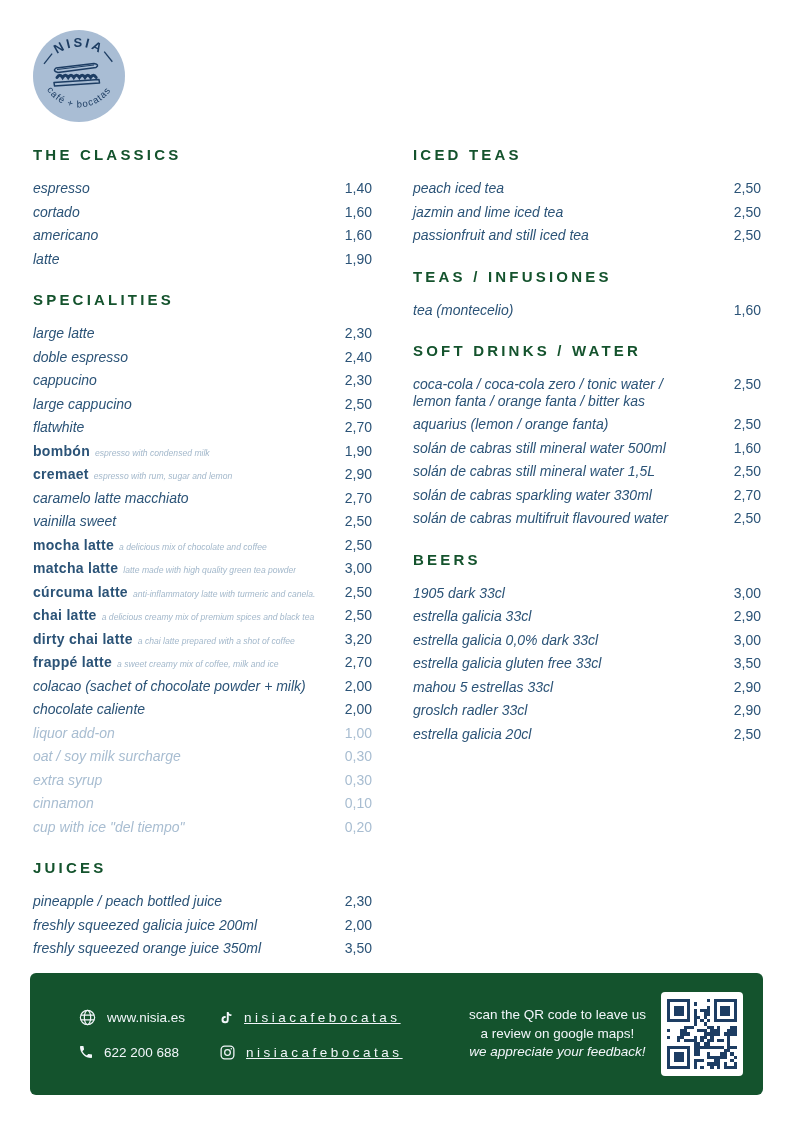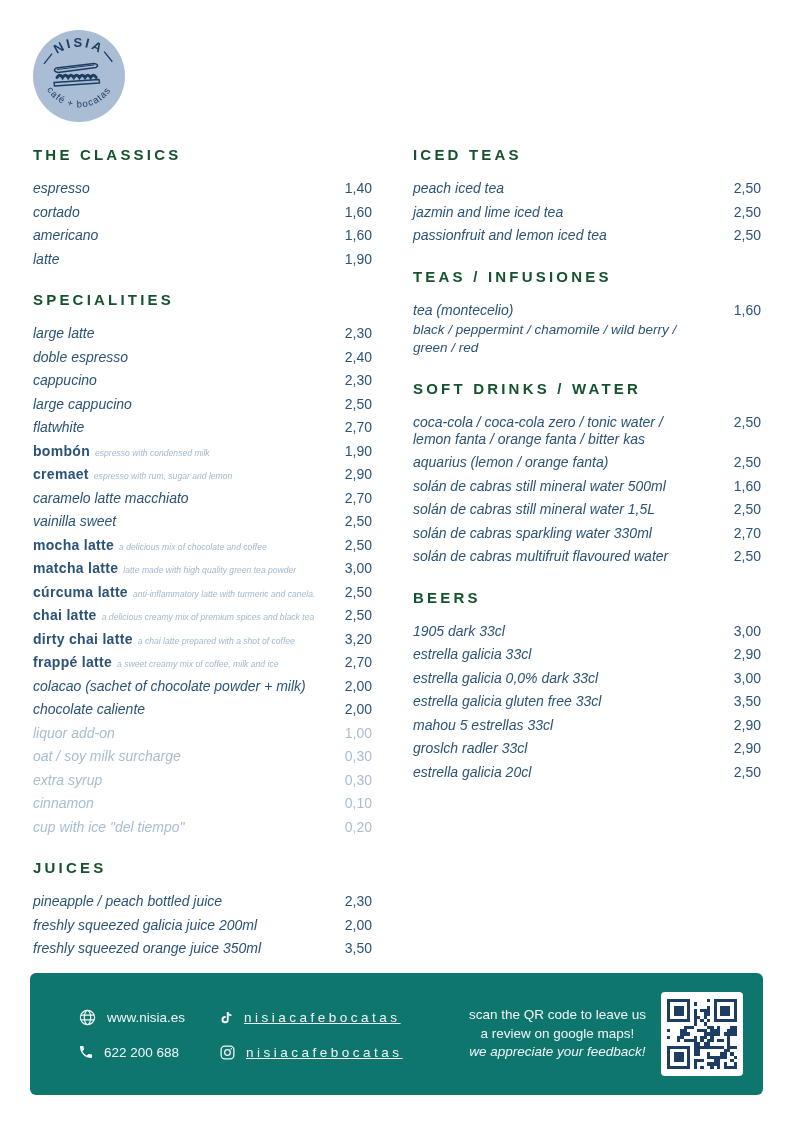--- a/index.html
+++ b/index.html
@@ -29,21 +29,21 @@
   .desc{font-style:italic;font-size:8.6px;color:#a3b8cb;margin-left:5px;font-weight:400;}
   .row.round .nm{font-style:normal;font-weight:600;font-size:14px;letter-spacing:.3px;text-align:center;}
   .row.muted .iname,.row.muted .price{color:#a8bdd1;}
   .price{font-style:normal;font-size:14px;font-weight:500;color:#2b5377;margin-left:8px;}
   .sub{
     display:block;font-style:italic;font-size:13.5px;color:#2b5377;
     line-height:1.3;margin-top:3px;white-space:pre-line;
   }
   .footer{
     position:absolute;left:30px;top:973px;width:733px;height:122px;
-    background:#0f766e;border-radius:6px;display:flex;align-items:center;
+    background:#14532d;border-radius:6px;display:flex;align-items:center;
     color:#f2f6fa;
   }
   .contacts{
     display:grid;grid-template-columns:auto auto;column-gap:34px;row-gap:17px;
     margin-left:48px;align-items:center;
   }
   .contact{display:flex;align-items:center;gap:10px;font-size:13.5px;}
   .contact .handle{letter-spacing:3.5px;text-decoration:underline;}
   .review{margin-left:auto;text-align:center;font-size:13.5px;line-height:1.38;}
   .review .it{font-style:italic;}
@@ -211,29 +211,28 @@
         <h2 class="section-title">ICED TEAS</h2>
         <div class="row">
           <span class="iname"><span class="nm">peach iced tea</span></span>
           <span class="price">2,50</span>
         </div>
         <div class="row">
           <span class="iname"><span class="nm">jazmin and lime iced tea</span></span>
           <span class="price">2,50</span>
         </div>
         <div class="row">
-          <span class="iname"><span class="nm">passionfruit and lemon iced tea</span></span>
+          <span class="iname"><span class="nm">passionfruit and still iced tea</span></span>
           <span class="price">2,50</span>
         </div>
       </section>
       <section class="section">
         <h2 class="section-title">TEAS / INFUSIONES</h2>
         <div class="row">
-          <span class="iname"><span class="nm">tea (montecelio)</span><span class="sub">black / peppermint / chamomile / wild berry /
-green / red</span></span>
+          <span class="iname"><span class="nm">tea (montecelio)</span></span>
           <span class="price">1,60</span>
         </div>
       </section>
       <section class="section">
         <h2 class="section-title">SOFT DRINKS / WATER</h2>
         <div class="row">
           <span class="iname"><span class="nm">coca-cola / coca-cola zero / tonic water /
 lemon fanta / orange fanta / bitter kas</span></span>
           <span class="price">2,50</span>
         </div>

